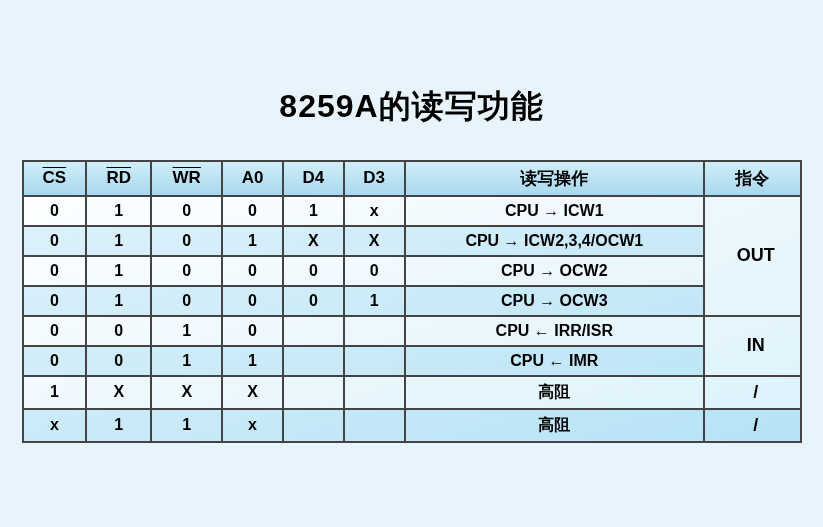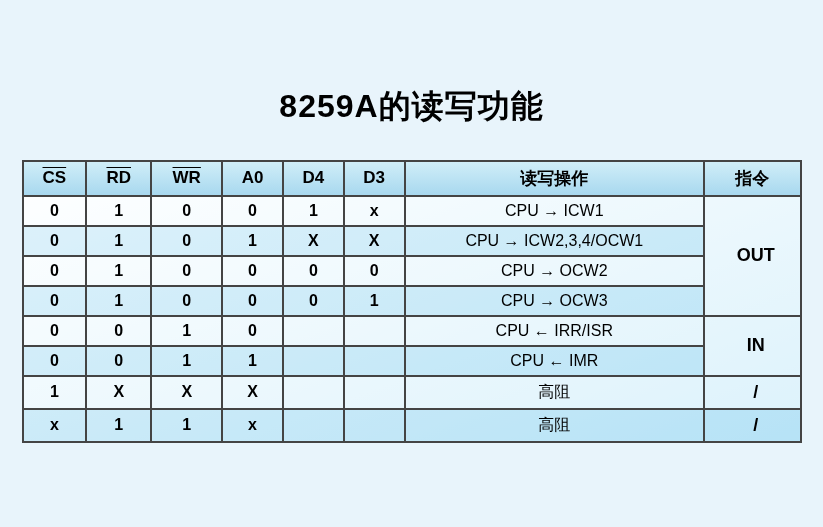--- a/index.html
+++ b/index.html
@@ -47,21 +47,21 @@
     }
 
     .header-overline {
       text-decoration: overline;
       text-align: right;
     }
 
     .op-cell {
       text-align: center;
       font-size: 16px;
-      font-weight: normal;
+      font-weight: bold;
     }
 
     .instruction-cell {
       font-size: 18px;
       font-weight: bold;
       background: linear-gradient(to bottom right, #cce8f5, #a0d4ee);
       padding-left: 15px;
     }
 
     tr:nth-child(odd) td {

